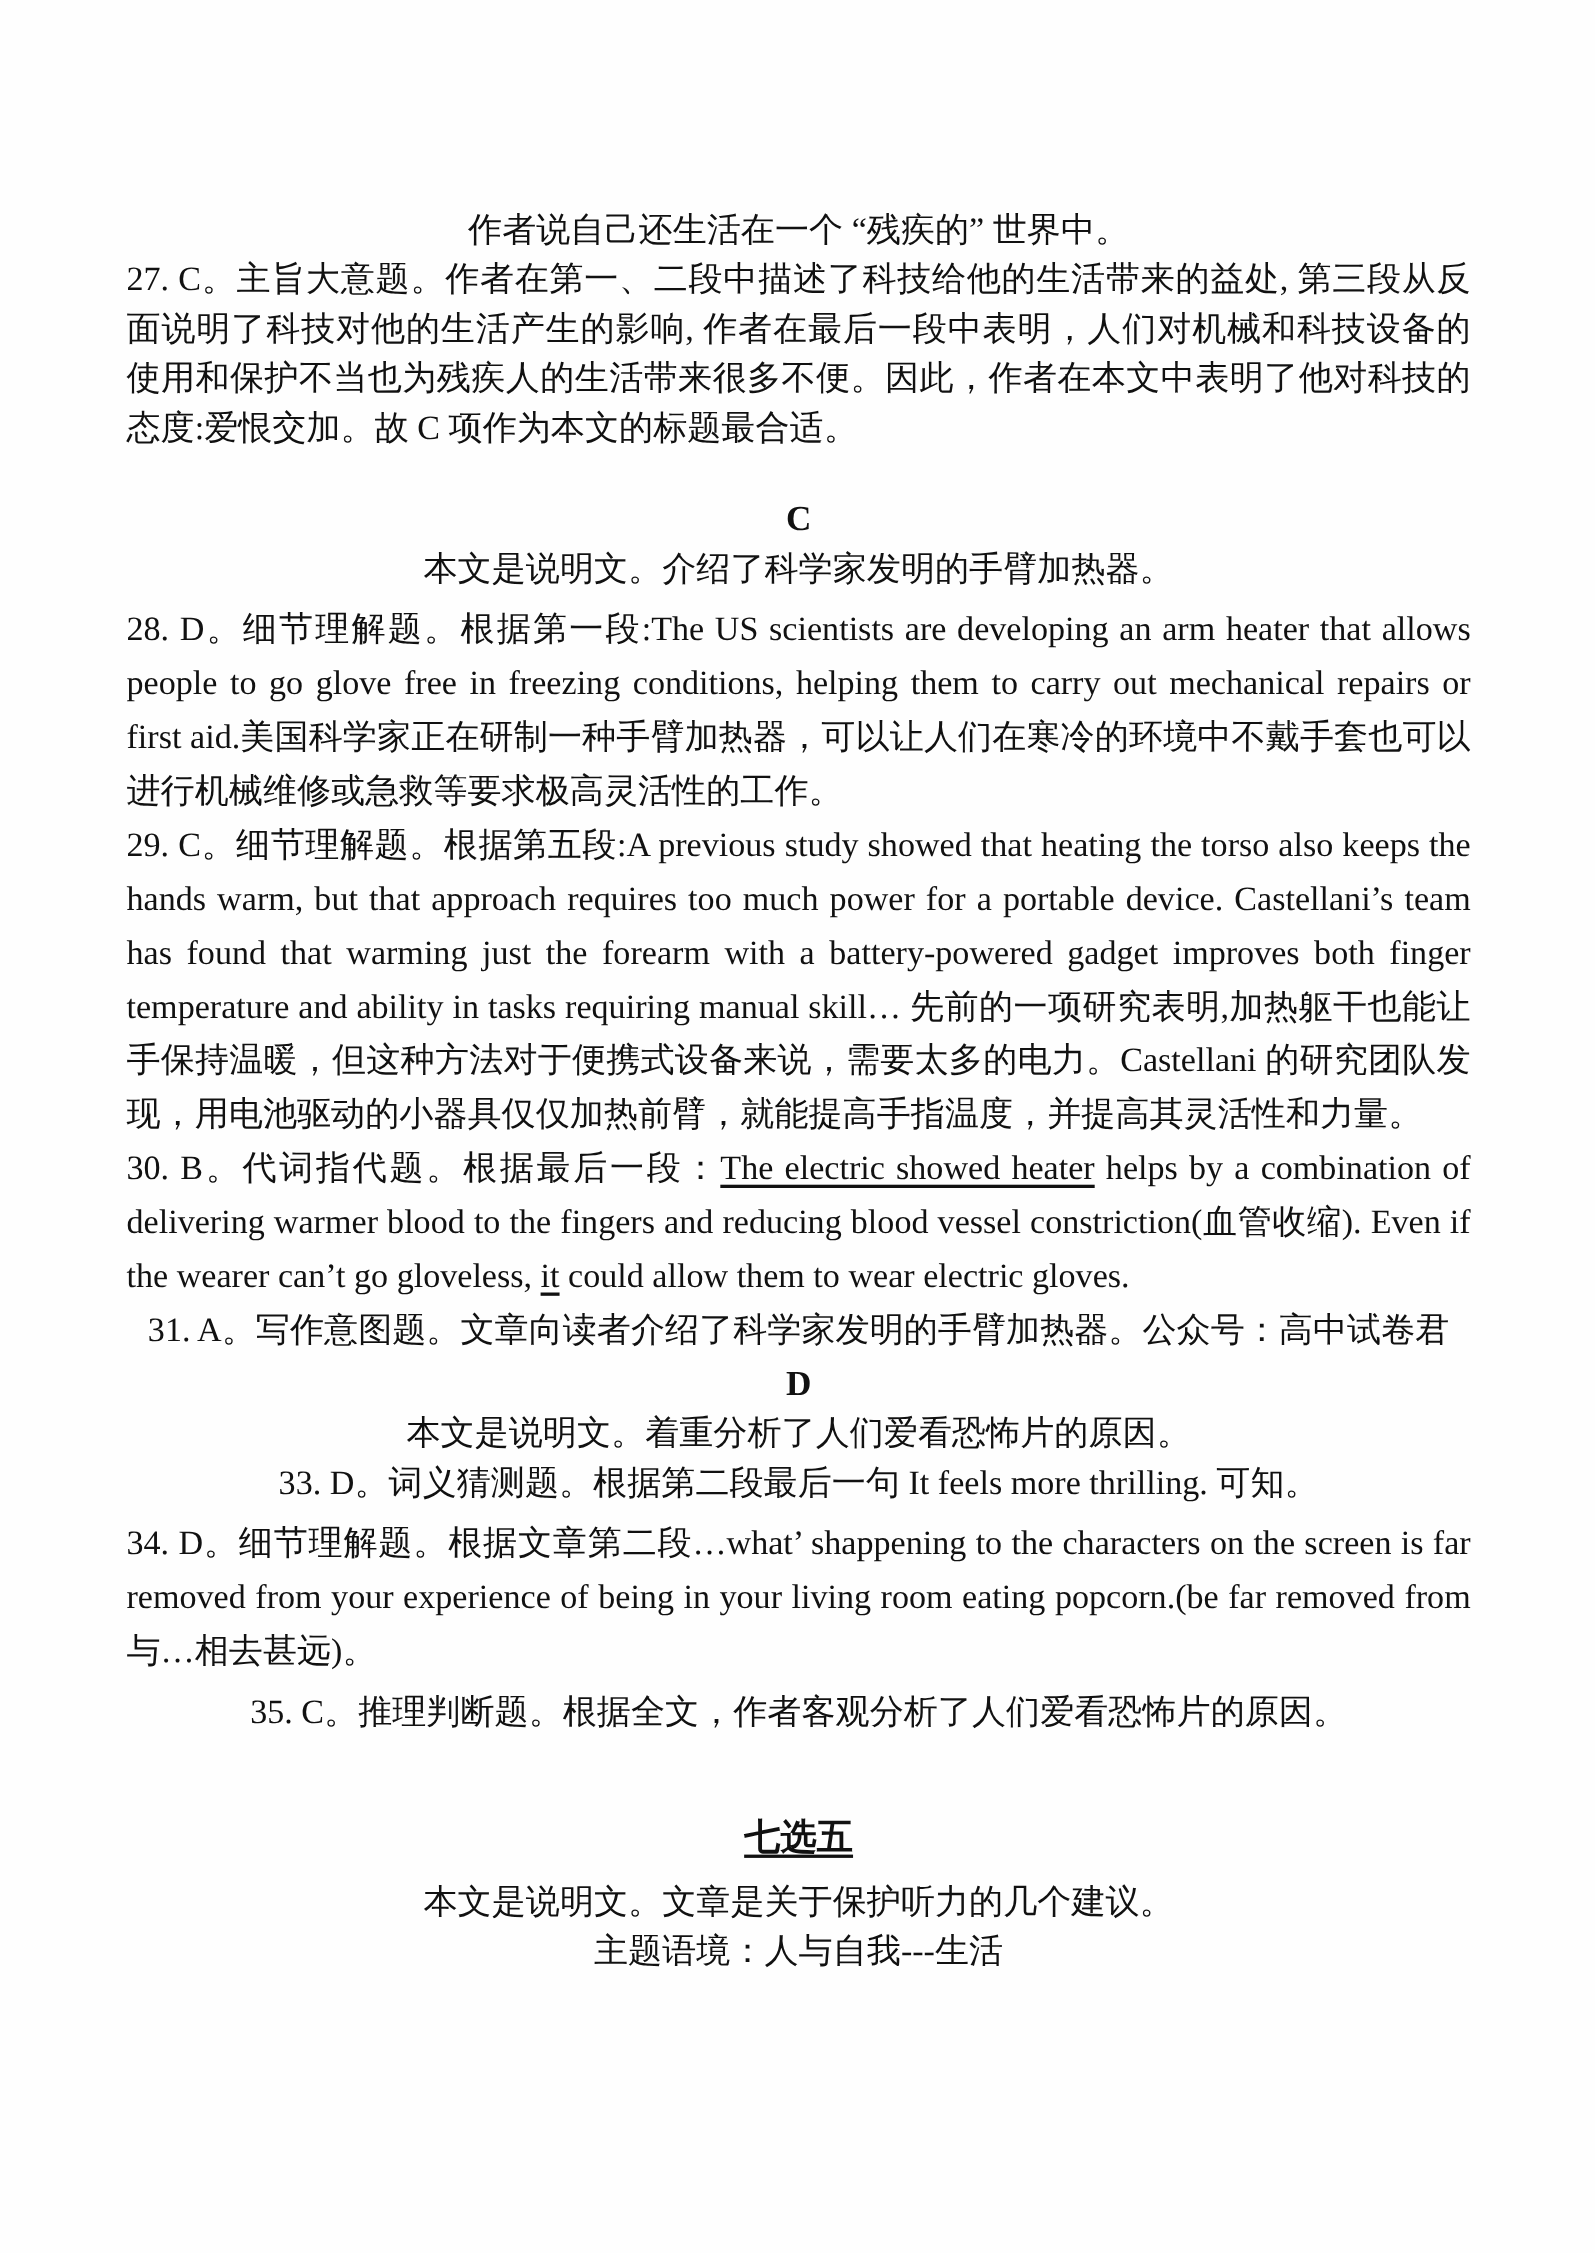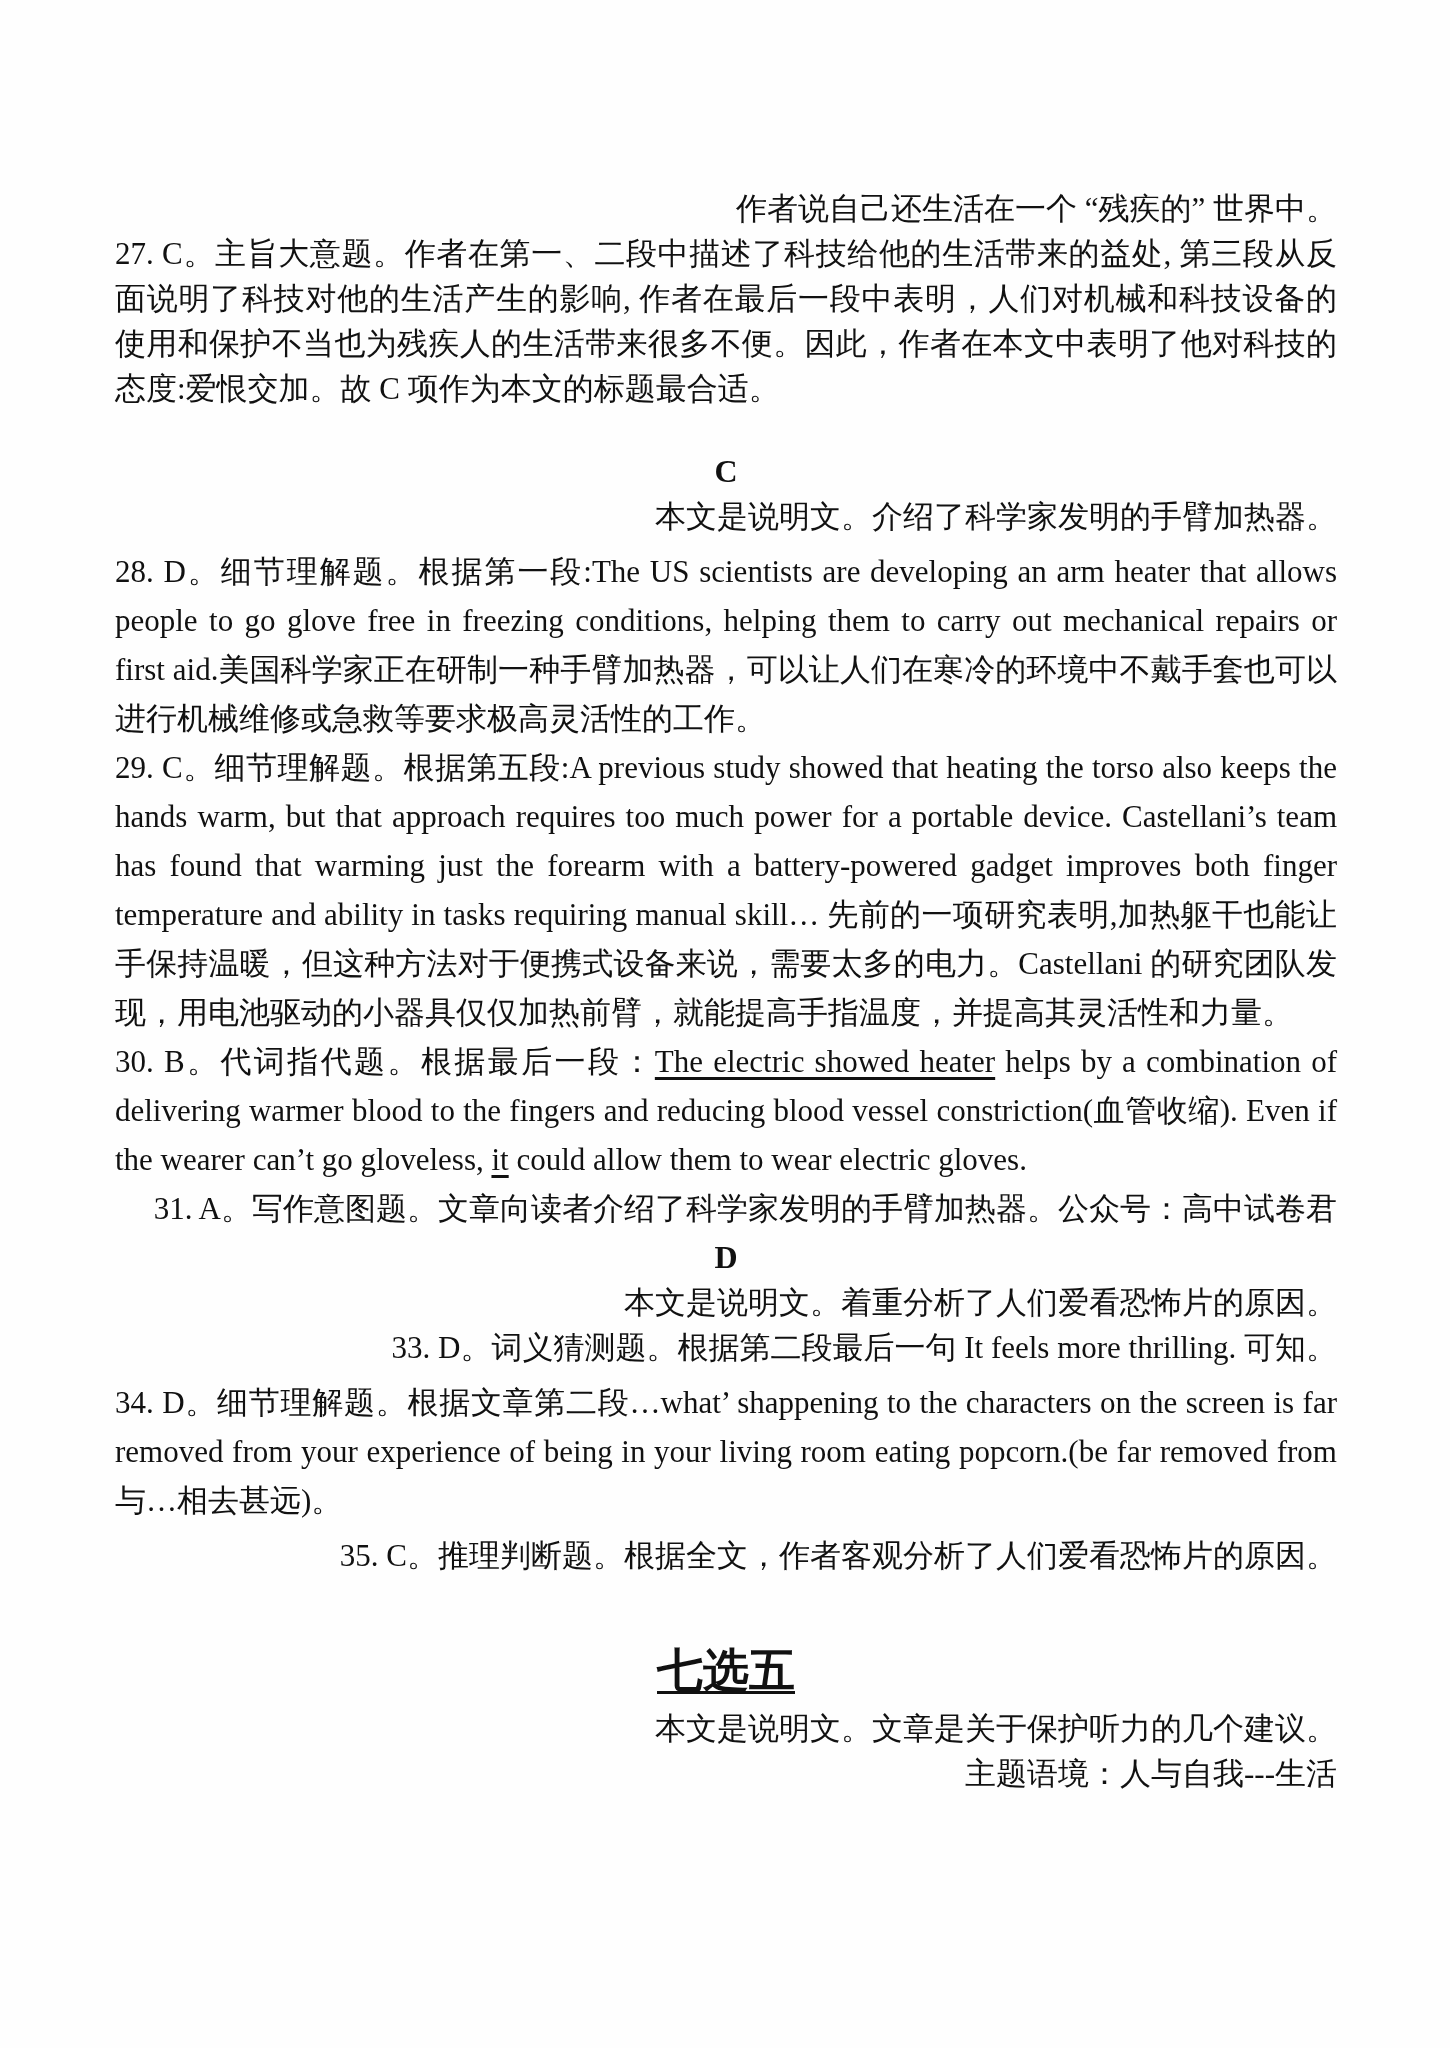--- a/index.html
+++ b/index.html
@@ -20,41 +20,41 @@
     padding: 186px 113px 0 115px;
     overflow: hidden;
   }
   .para {
     margin: 0;
     line-height: 45px;
     text-align: justify;
     word-break: break-word;
   }
   .para.single {
-    text-align: right;
+    text-align: center;
   }
   .para.wide {
     line-height: 49px;
   }
   .para.gap-top {
     margin-top: 8px;
   }
   .section-letter {
     margin: 38px 0 0 0;
     font-size: 32px;
     font-weight: bold;
     text-align: center;
     line-height: 45px;
   }
   .section-letter.tight {
     margin-top: 2px;
   }
   .big-section-title {
     margin: 70px 0 12px 0;
-    font-size: 46px;
+    font-size: 33px;
     font-weight: bold;
     text-align: center;
     line-height: 46px;
   }
   .big-section-title .title-text {
     text-decoration: underline;
     text-underline-offset: 5px;
     text-decoration-thickness: 3px;
   }
   .u {

